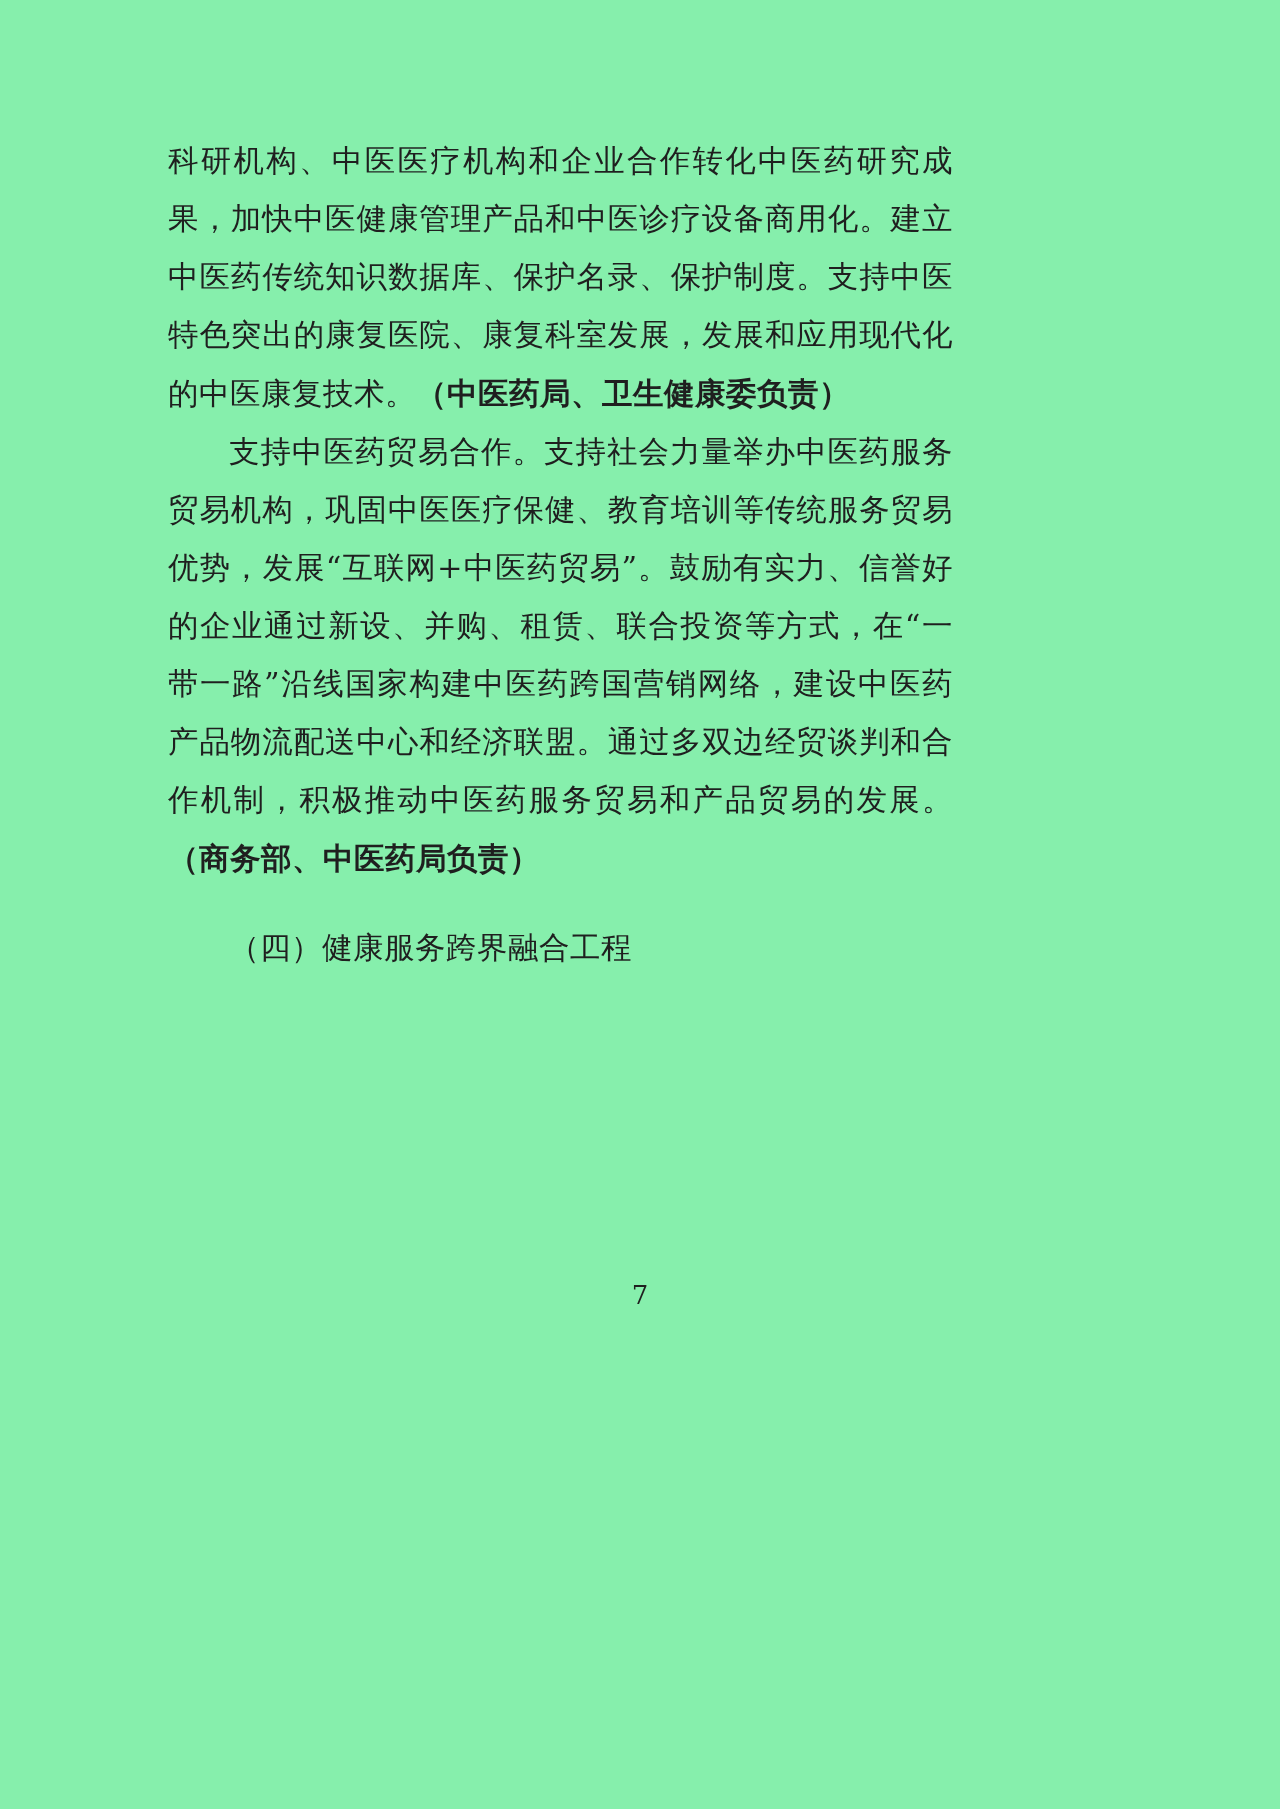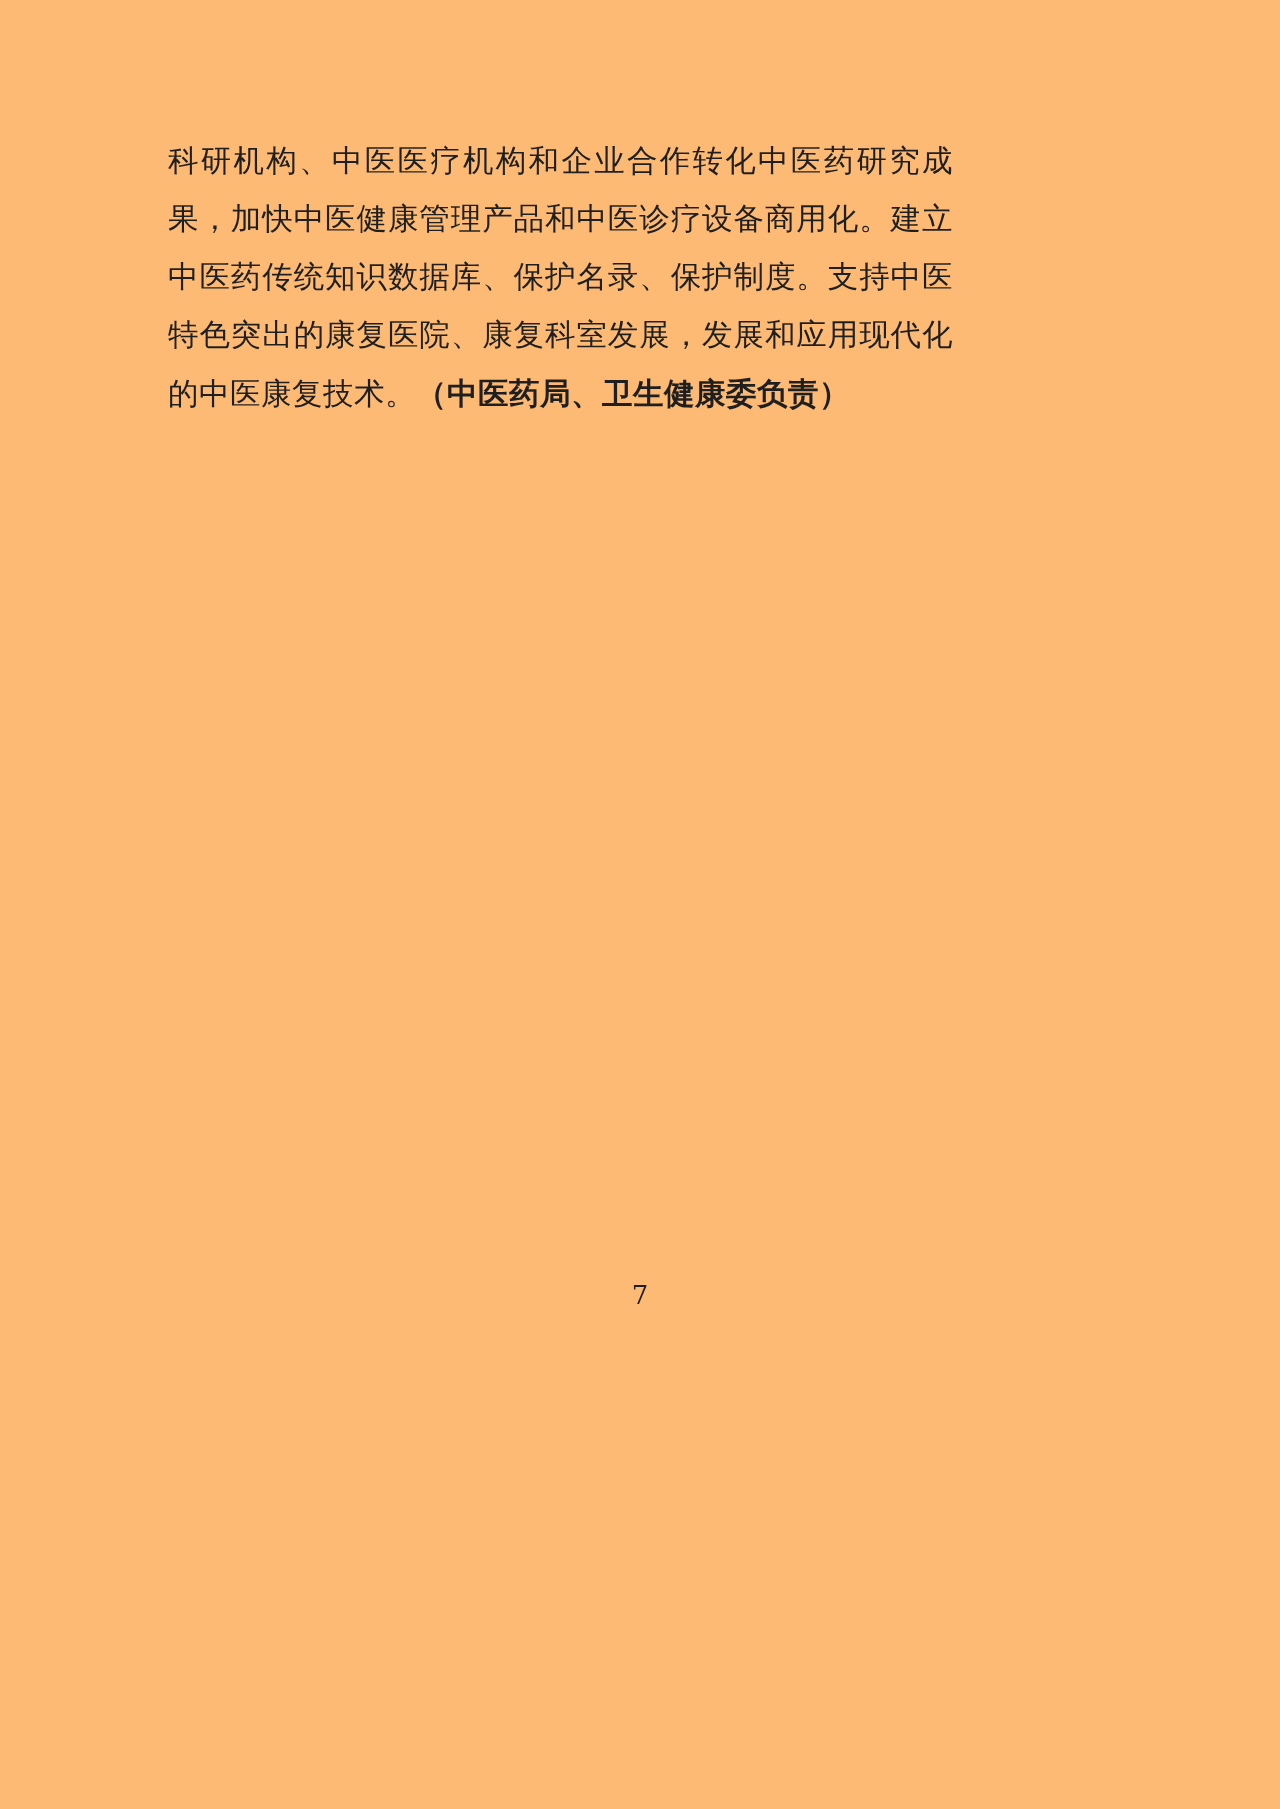--- a/index.html
+++ b/index.html
@@ -10,21 +10,21 @@
   body {
     width: 1280px;
     height: 1809px;
     font-family: "DejaVu Serif", serif;
     color: #1c1c1c;
   }
   .page {
     position: relative;
     width: 1280px;
     height: 1809px;
-    background: #fdba74;
+    background: #86efac;
     box-sizing: border-box;
   }
   .content {
     position: absolute;
     left: 168px;
     top: 132px;
     width: 785px;
   }
   .para {
     font-size: 30.5px;
@@ -64,20 +64,26 @@
 <body>
 
 <div class="page">
 
   <div class="content">
 
     <p class="para">
       <span>科研机构、中医医疗机构和企业合作转化中医药研究成果，加快中医健康管理产品和中医诊疗设备商用化。建立中医药传统知识数据库、保护名录、保护制度。支持中医特色突出的康复医院、康复科室发展，发展和应用现代化的中医康复技术。</span><span class="bold-inline">（中医药局、卫生健康委负责）</span>
     </p>
 
+    <p class="para indent">
+      <span>支持中医药贸易合作。支持社会力量举办中医药服务贸易机构，巩固中医医疗保健、教育培训等传统服务贸易优势，发展“互联网+中医药贸易”。鼓励有实力、信誉好的企业通过新设、并购、租赁、联合投资等方式，在“一带一路”沿线国家构建中医药跨国营销网络，建设中医药产品物流配送中心和经济联盟。通过多双边经贸谈判和合作机制，积极推动中医药服务贸易和产品贸易的发展。</span><span class="bold-inline">（商务部、中医药局负责）</span>
+    </p>
 
+    <p class="heading-sub">
+      <span>（四）健康服务跨界融合工程</span>
+    </p>
 
 
   </div>
 
   <div class="page-number">7</div>
 
 </div>
 
 </body></html>

